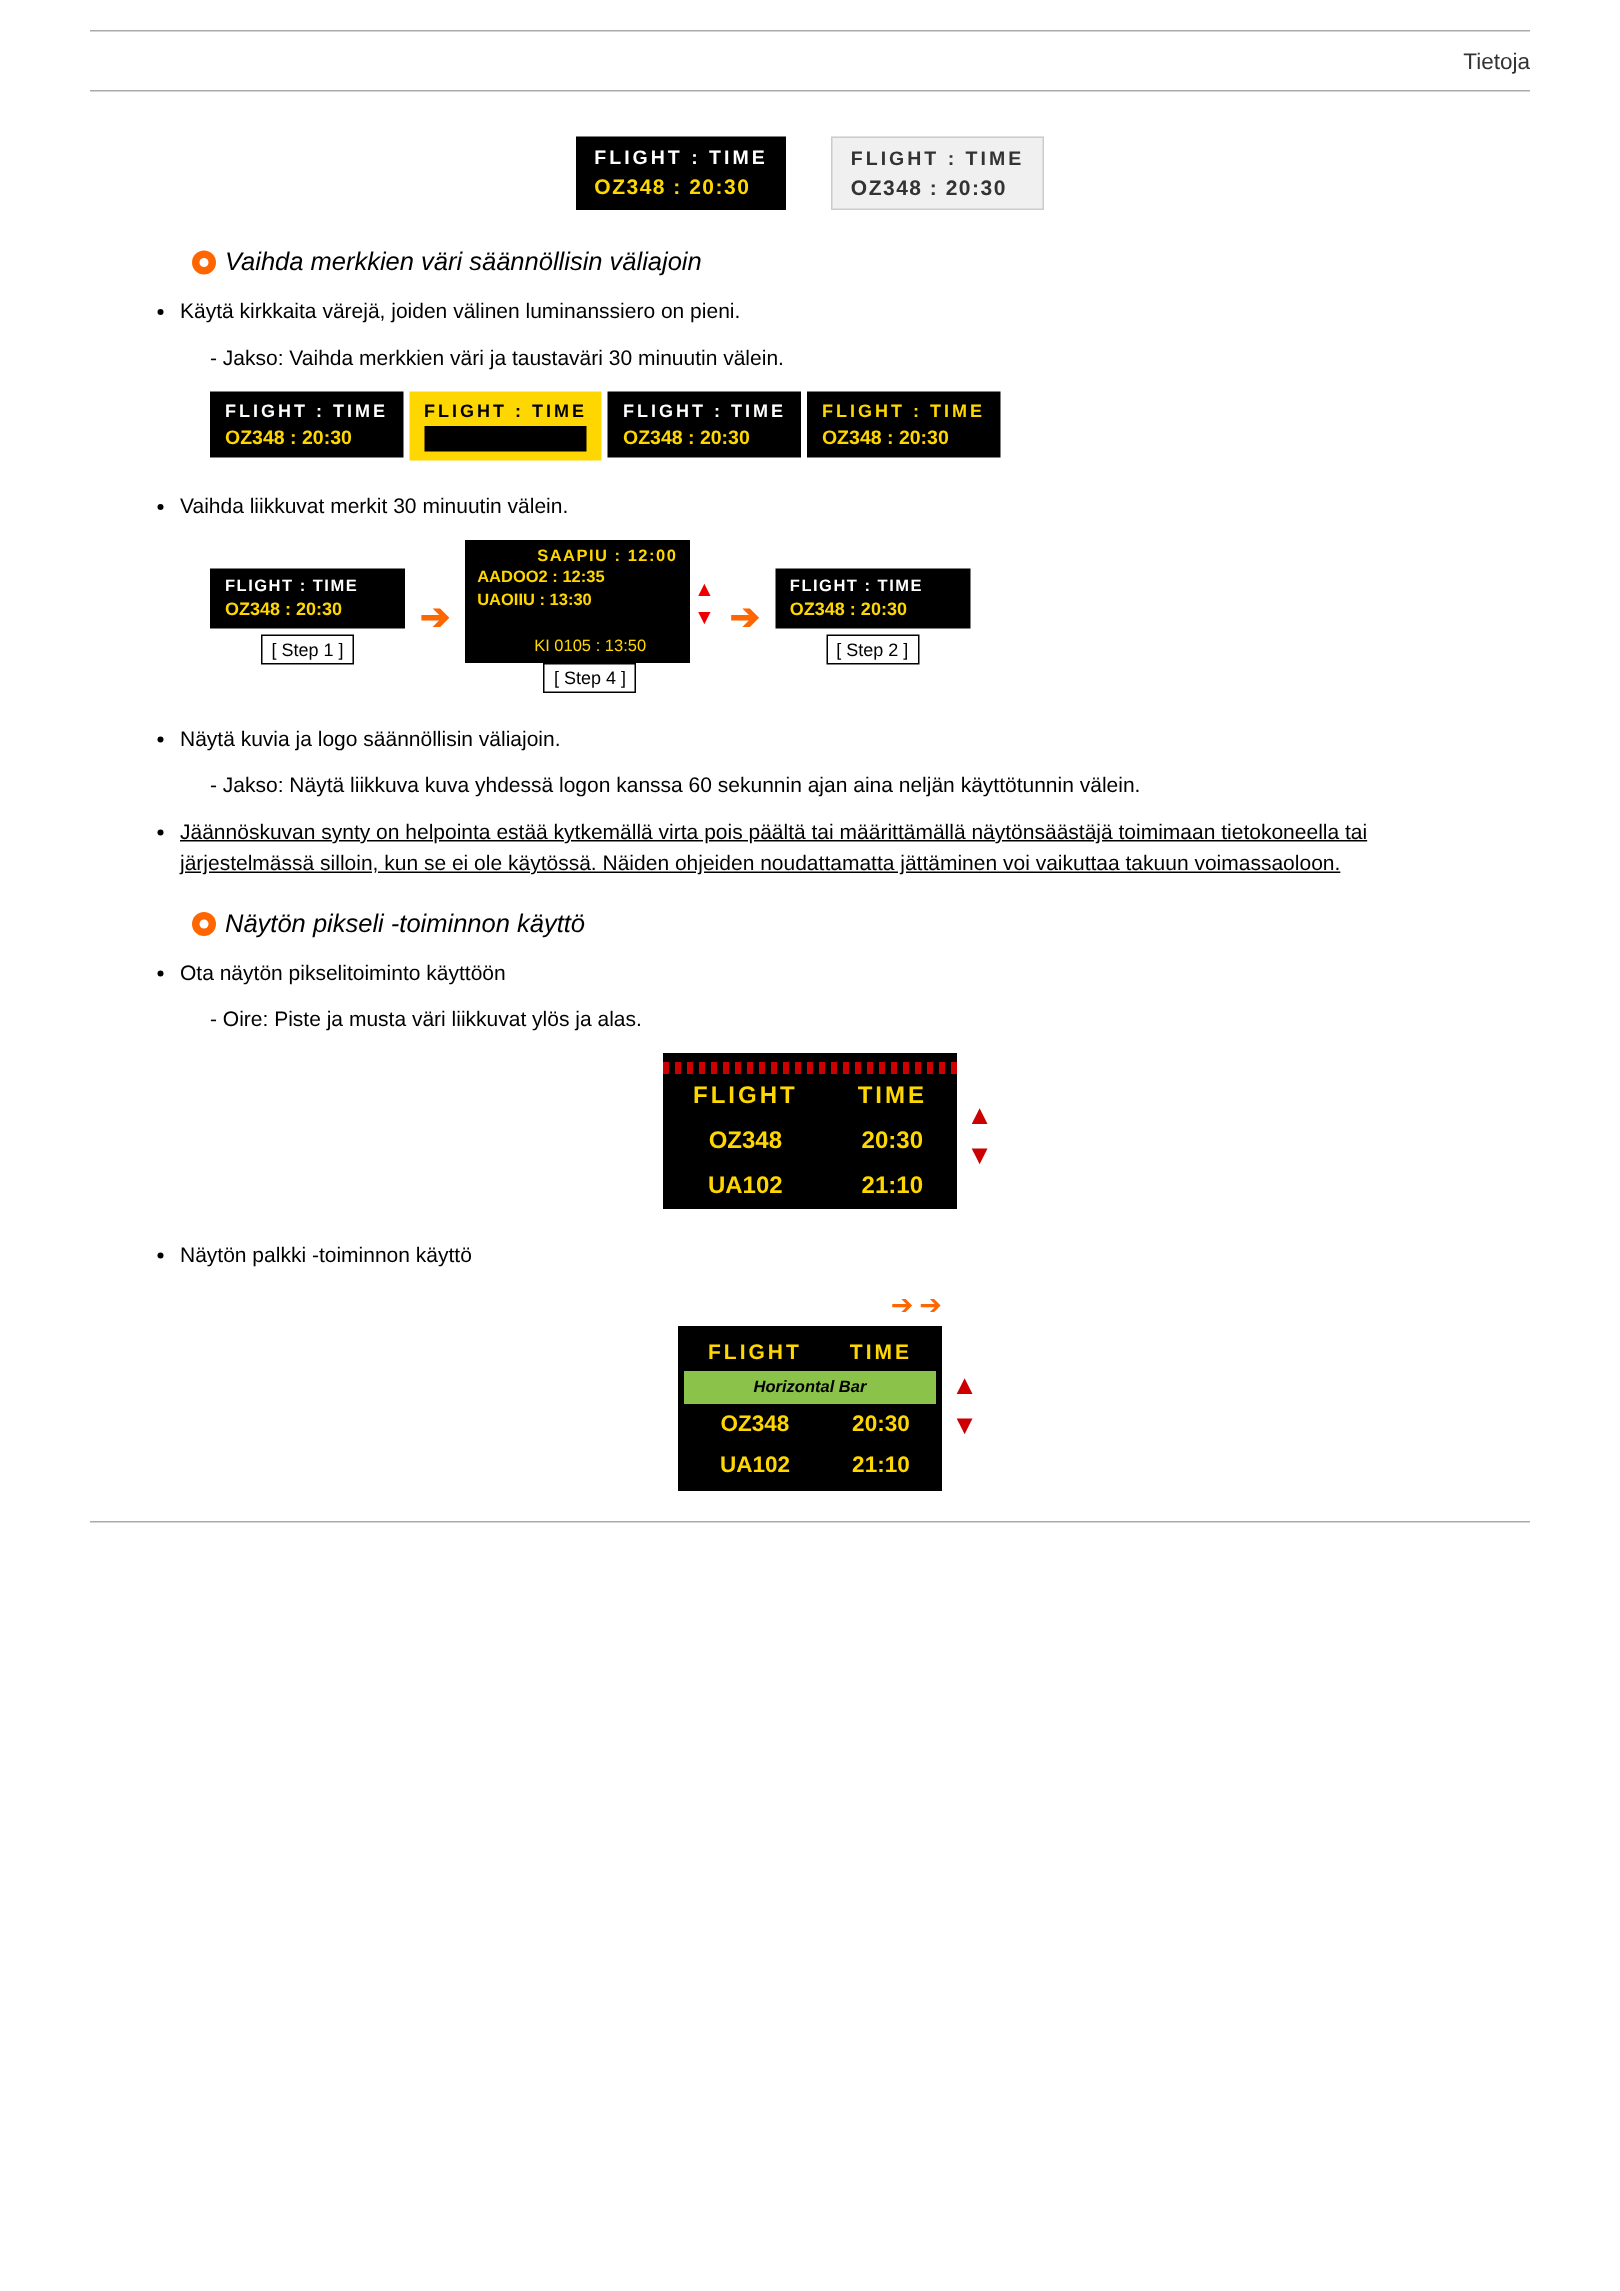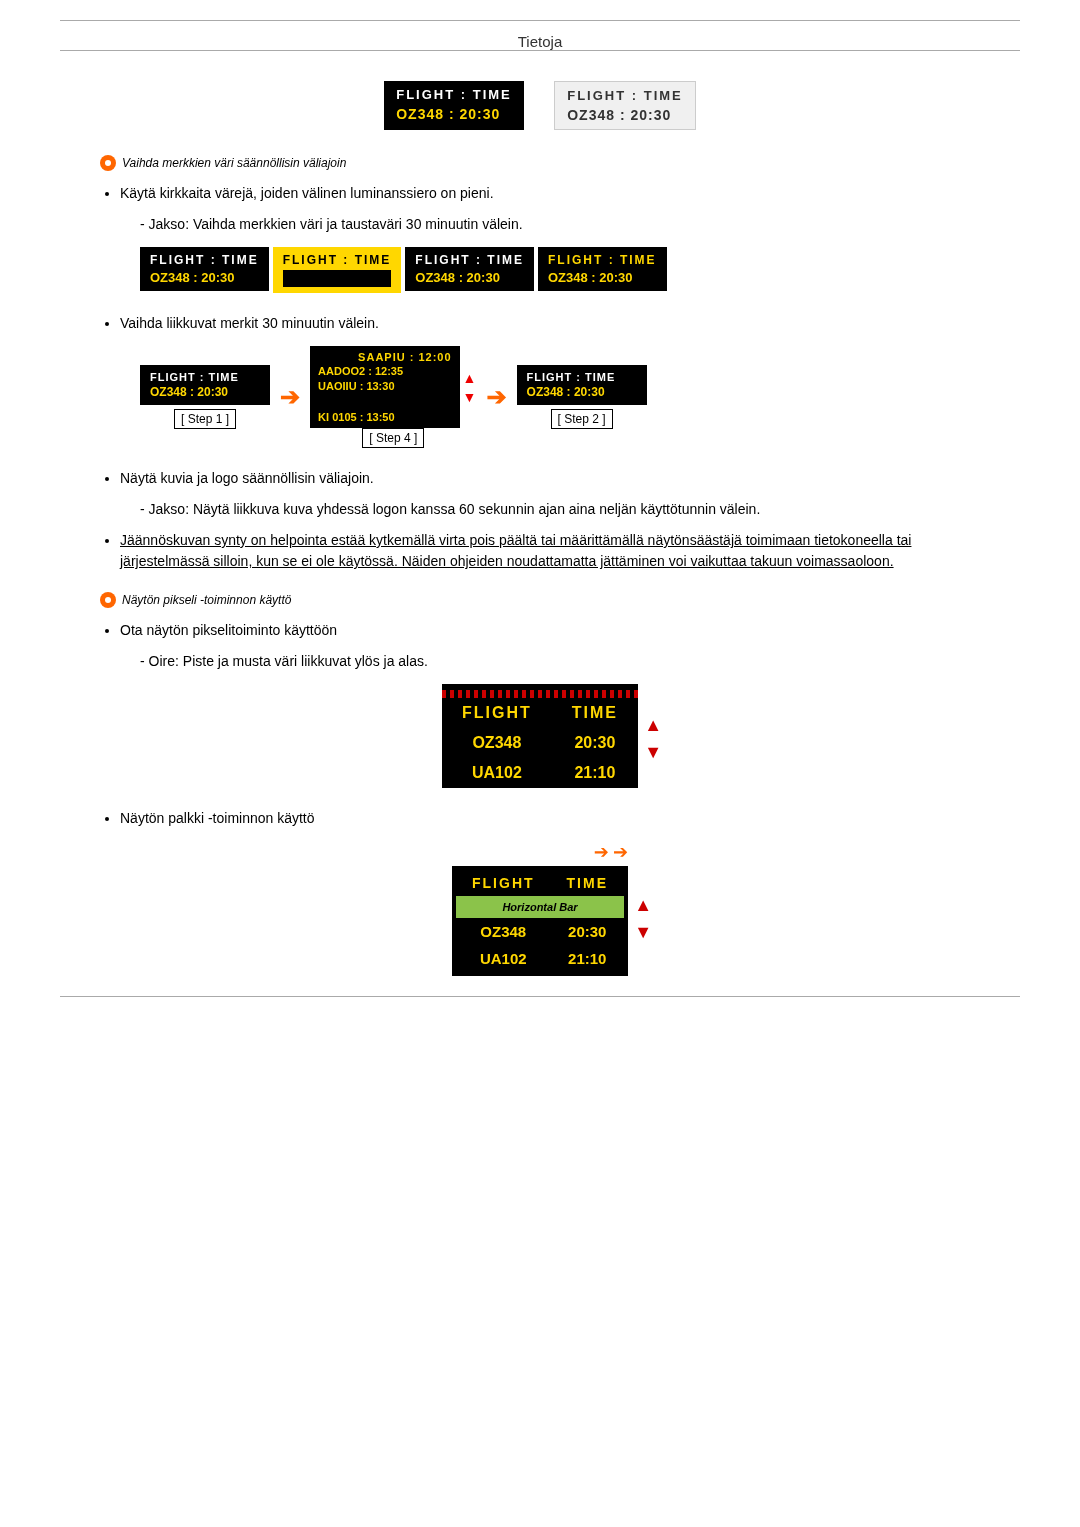--- a/index.html
+++ b/index.html
@@ -10,23 +10,24 @@
       color: #000;
       width: 1080px;
       min-height: 1527px;
     }
 
     .page-container {
       padding: 20px 60px 40px 60px;
     }
 
     .page-title {
-      text-align: center;
+      text-align: right;
       font-size: 15px;
       color: #333;
+      margin-bottom: 10px;
     }
 
     
     .flight-widget {
       display: inline-block;
       background: #000;
       color: #fff;
       padding: 6px 12px;
       min-width: 140px;
     }
@@ -89,24 +90,25 @@
       left: 50%;
       transform: translate(-50%, -50%);
       width: 6px;
       height: 6px;
       background: #fff;
       border-radius: 50%;
     }
 
     .section-heading {
       font-style: italic;
-      font-size: 12px;
+      font-size: 17px;
       margin-bottom: 12px;
       display: flex;
       align-items: center;
+      margin-left: 28px;
     }
 
     .bullet-item {
       margin-left: 20px;
       margin-bottom: 10px;
       list-style-type: disc;
       font-size: 14px;
       line-height: 1.5;
     }
 
@@ -313,21 +315,21 @@
             </div>
 
             <div class="arrow-right">➔</div>
 
             <div class="step-block">
               <div style="display:flex; align-items:center;">
                 <div style="background:#000; padding:5px 8px; min-width:120px;">
                   <div style="font-size:11px; font-weight:bold; color:#FFD700; margin-bottom:2px; letter-spacing:1px;padding-left:40px;">SAAPIU  :  12:00</div>
                   <div style="font-size:11px; font-weight:bold; color:#FFD700; margin-bottom:3px;">AADOO2  :  12:35</div>
                   <div style="font-size:11px; font-weight:bold; color:#FFD700; margin-bottom:19px;">UAOIIU  :  13:30</div>
-                  <div style="font-size:11px; font-weight:bold; color:#FFD700;">KI 0105  :  13:50</div>
+                  <div style="font-size:11px; font-weight:normal; color:#FFD700;margin-left:38px;">KI 0105  :  13:50</div>
                 </div>
                 <div style="display:flex; flex-direction:column; gap:3px; margin-left:3px;">
                   <span style="color:#e00; font-size:14px;">▲</span>
                   <span style="color:#e00; font-size:14px;">▼</span>
                 </div>
               </div>
               <div class="step-label">[ Step 4 ]</div>
             </div>
 
             <div class="arrow-right">➔</div>

